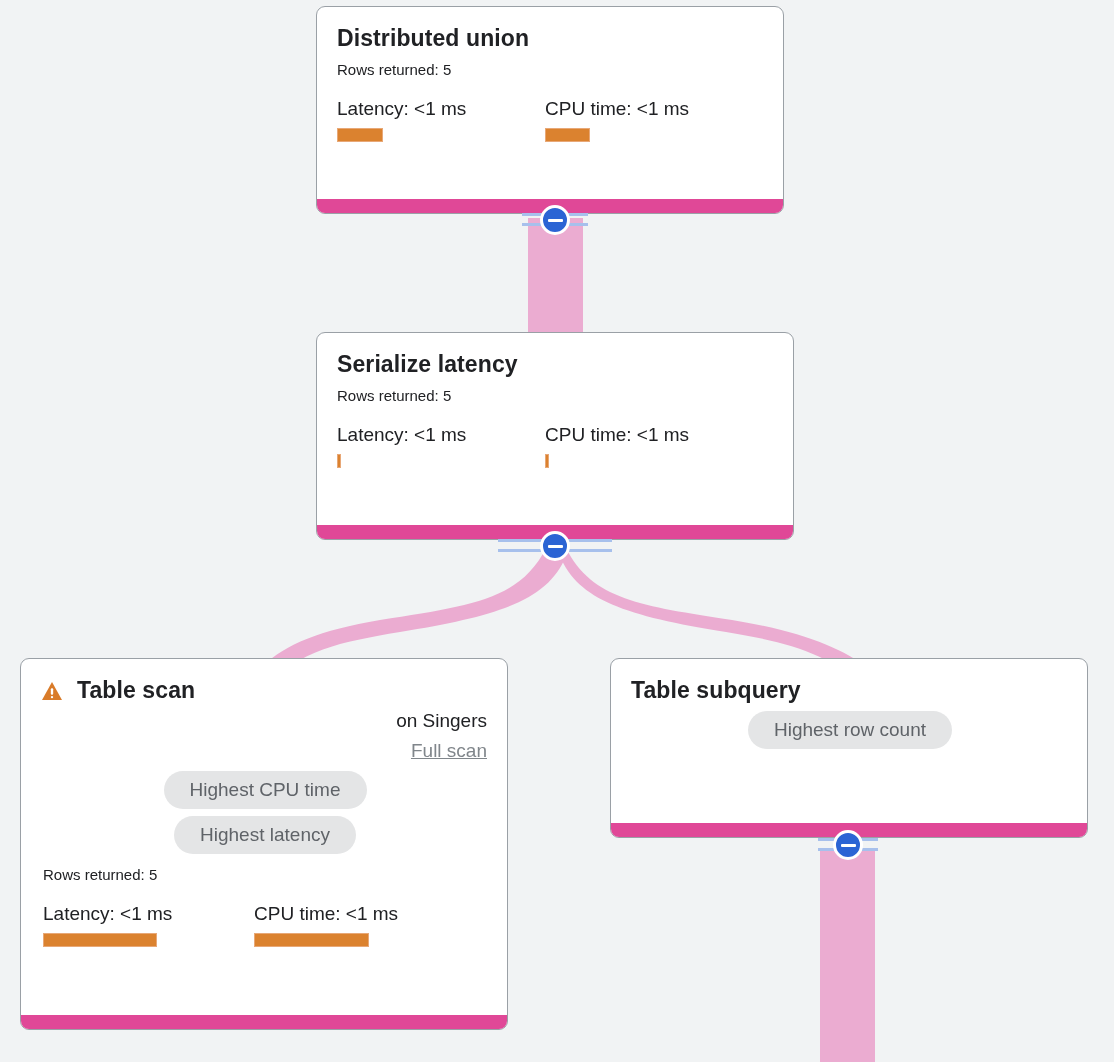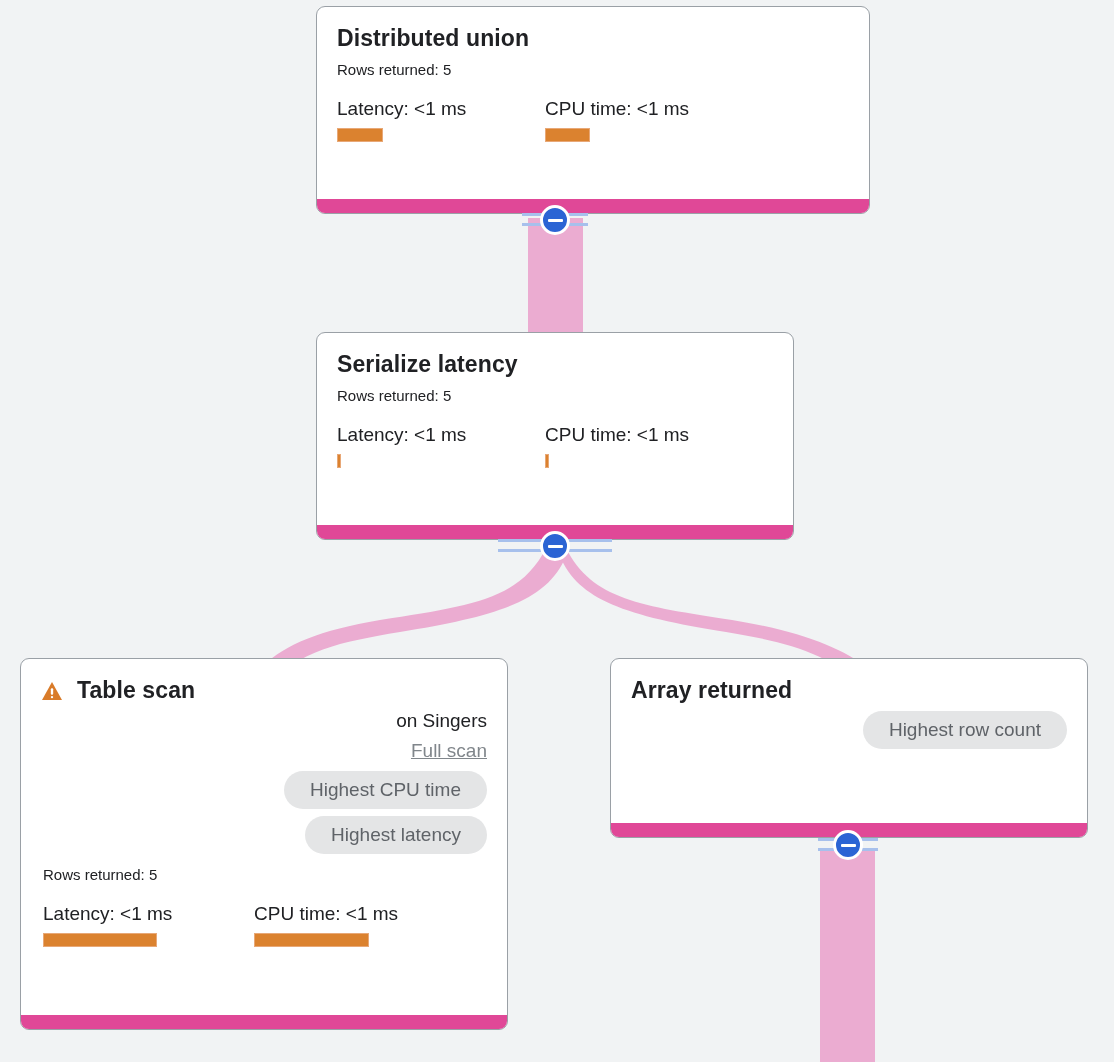--- a/index.html
+++ b/index.html
@@ -90,21 +90,21 @@
     text-align: right;
   }
   .node-sub.muted {
     color: #80868B;
     text-decoration: underline;
   }
 
   .badge-list {
     display: flex;
     flex-direction: column;
-    align-items: flex-end;
+    align-items: center;
     gap: 7px;
     margin-top: 6px;
     margin-bottom: 4px;
   }
   .badge {
     background: #E4E5E6;
     color: #5F6368;
     font-size: 19px;
     line-height: 20px;
     border-radius: 20px;
@@ -199,21 +199,21 @@
              C 592 600, 642 606, 732 620
              C 800 631, 842 648, 868 668
              L 868 690
              C 828 652, 786 642, 726 632
              C 626 616, 578 600, 560 556
              Z" fill="#EBACD1"></path>
 
     <rect x="820" y="850" width="55" height="212" fill="#EBACD1"></rect>
   </svg>
 
-  <div class="node-card" id="node-distributed-union" style="left:316px; top:6px; width:554px; height:208px;">
+  <div class="node-card" id="node-distributed-union" style="left:316px; top:6px; width:468px; height:208px;">
     <div class="node-body">
       <div class="node-head">
         <div class="head-col">
           <div class="node-title">Distributed union</div>
         </div>
       </div>
       <div class="rows-line">Rows returned: 5</div>
       <div class="metrics-row">
         <div class="metric" style="width:208px;">
           <div class="metric-label">Latency: &lt;1 ms</div>
@@ -296,21 +296,21 @@
         </div>
       </div>
     </div>
     <div class="node-footer-bar" style="background:#E04897;"></div>
   </div>
 
   <div class="node-card" id="node-array-subquery" style="left:610px; top:658px; width:478px; height:180px;">
     <div class="node-body">
       <div class="node-head">
         <div class="head-col">
-          <div class="node-title">Array returned</div>
+          <div class="node-title">Table subquery</div>
         </div>
       </div>
       <div class="badge-list" style="margin-left:2px;">
         <span class="badge">Highest row count</span>
       </div>
     </div>
     <div class="node-footer-bar" style="background:#E04897;"></div>
   </div>
 
   <div class="toggle-rails" style="left:818px; top:836px; width:60px;">

